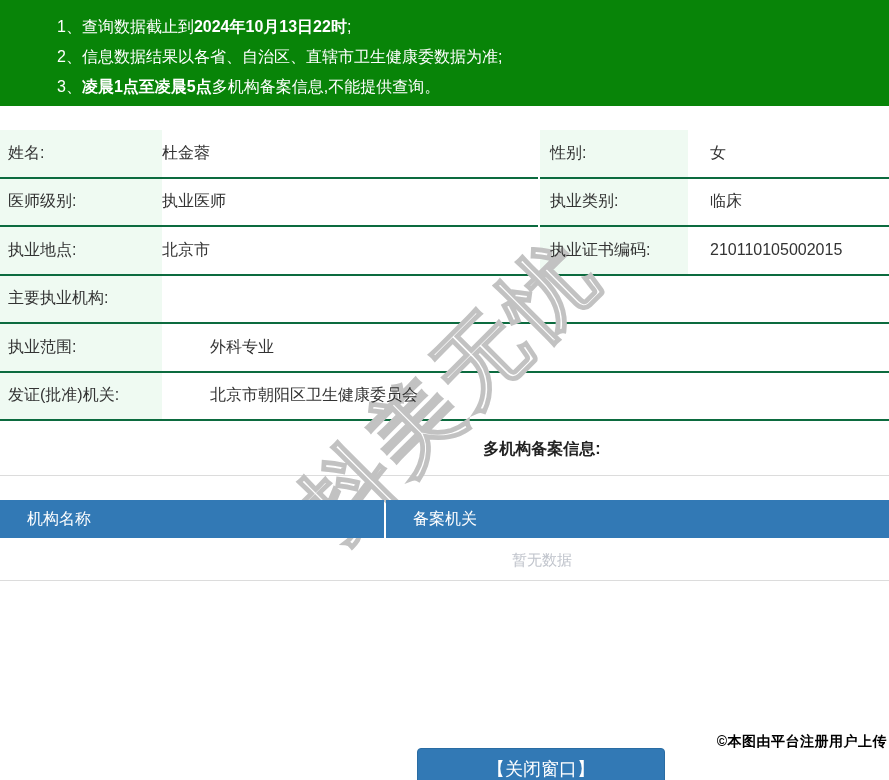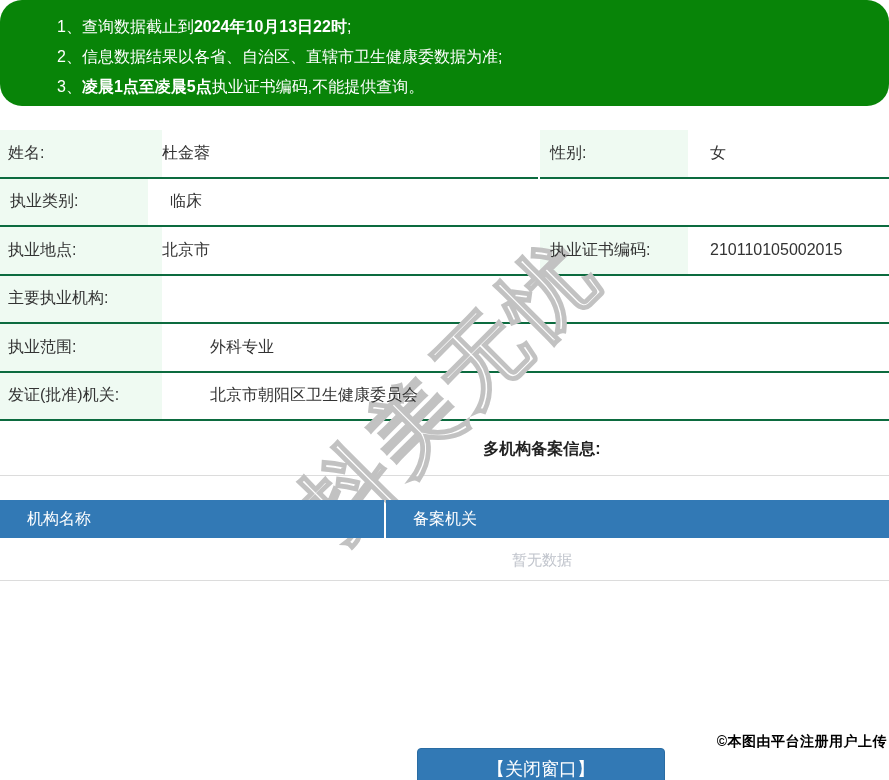--- a/index.html
+++ b/index.html
@@ -4,21 +4,21 @@
 <style>
   html,body { margin:0; padding:0; background:#fff; }
   .page {
     position:relative; width:889px; height:780px; overflow:hidden;
     background:#fff; font-family:"Liberation Sans","DejaVu Sans",sans-serif;
   }
   
   .banner {
     position:absolute; top:0; left:0; width:889px; height:106px;
     background:#088408; color:#fff; box-sizing:border-box;
-    padding:12px 0 0 57px; font-size:16px;border-radius:22px;
+    padding:12px 0 0 57px; font-size:16px;
   }
   .banner .line { height:30px; line-height:30px; white-space:nowrap; }
   .banner b { font-weight:bold; }
   
   .info { position:absolute; top:130px; left:0; width:889px; }
   .row { display:flex; height:48.5px; }
   .part { display:flex; box-sizing:border-box; border-bottom:2px solid #0c6b3f; }
   .part.left  { width:538px; margin-right:2px; }
   .part.right { flex:1; }
   .part.full  { width:889px;gap:48px; }
@@ -77,21 +77,21 @@
   }
 </style>
 </head>
 <body>
 
 <div class="page">
 
   <div class="banner">
     <div class="line"><span>1、</span><span>查询数据截止到</span><b>2024年10月13日22时</b><span>;</span></div>
     <div class="line"><span>2、</span><span>信息数据结果以各省、自治区、直辖市卫生健康委数据为准;</span><b></b><span></span></div>
-    <div class="line"><span>3、</span><span></span><b>凌晨1点至凌晨5点</b><span>执业证书编码,不能提供查询。</span></div>
+    <div class="line"><span>3、</span><span></span><b>凌晨1点至凌晨5点</b><span>多机构备案信息,不能提供查询。</span></div>
   </div>
 
   <div class="info">
 
     <div class="row">
       <div class="part left">
         <div class="lbl">
             <span>姓名:</span>
           </div>
         <div class="val">
@@ -102,20 +102,28 @@
         <div class="lbl">
             <span>性别:</span>
           </div>
         <div class="val">
             <span>女</span>
           </div>
       </div>
     </div>
 
     <div class="row">
+      <div class="part left">
+        <div class="lbl">
+            <span>医师级别:</span>
+          </div>
+        <div class="val">
+            <span>执业医师</span>
+          </div>
+      </div>
       <div class="part right">
         <div class="lbl">
             <span>执业类别:</span>
           </div>
         <div class="val">
             <span>临床</span>
           </div>
       </div>
     </div>
 

